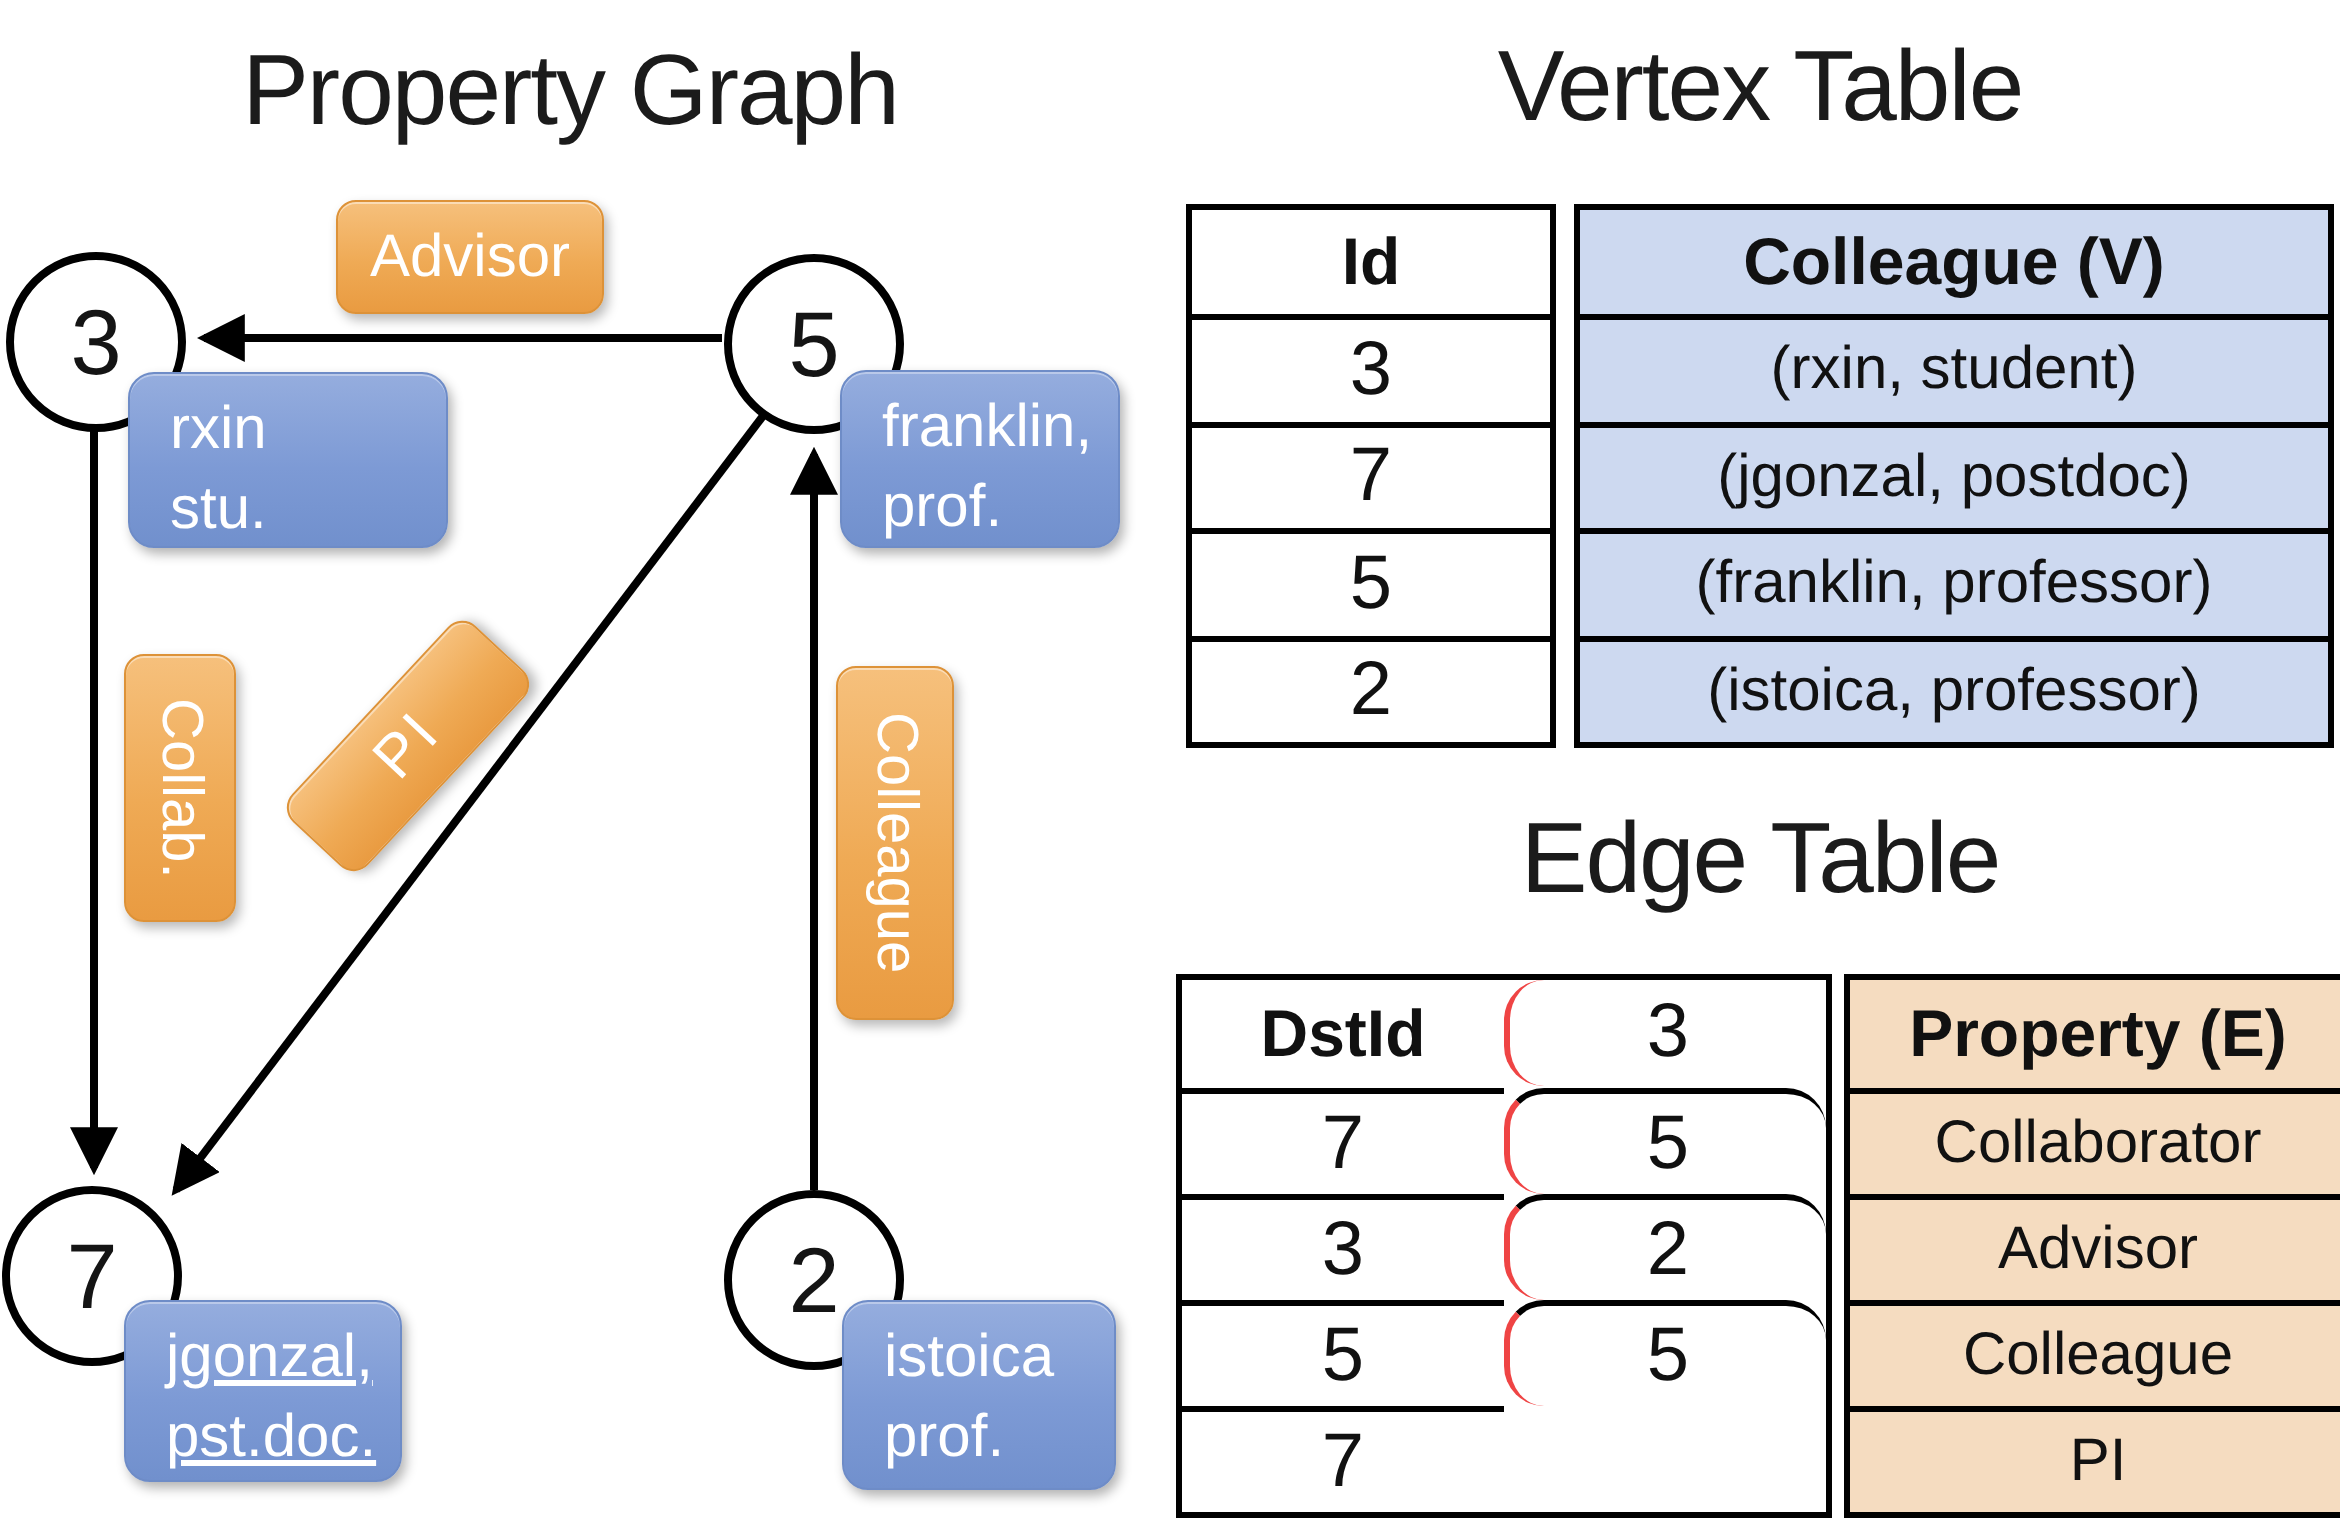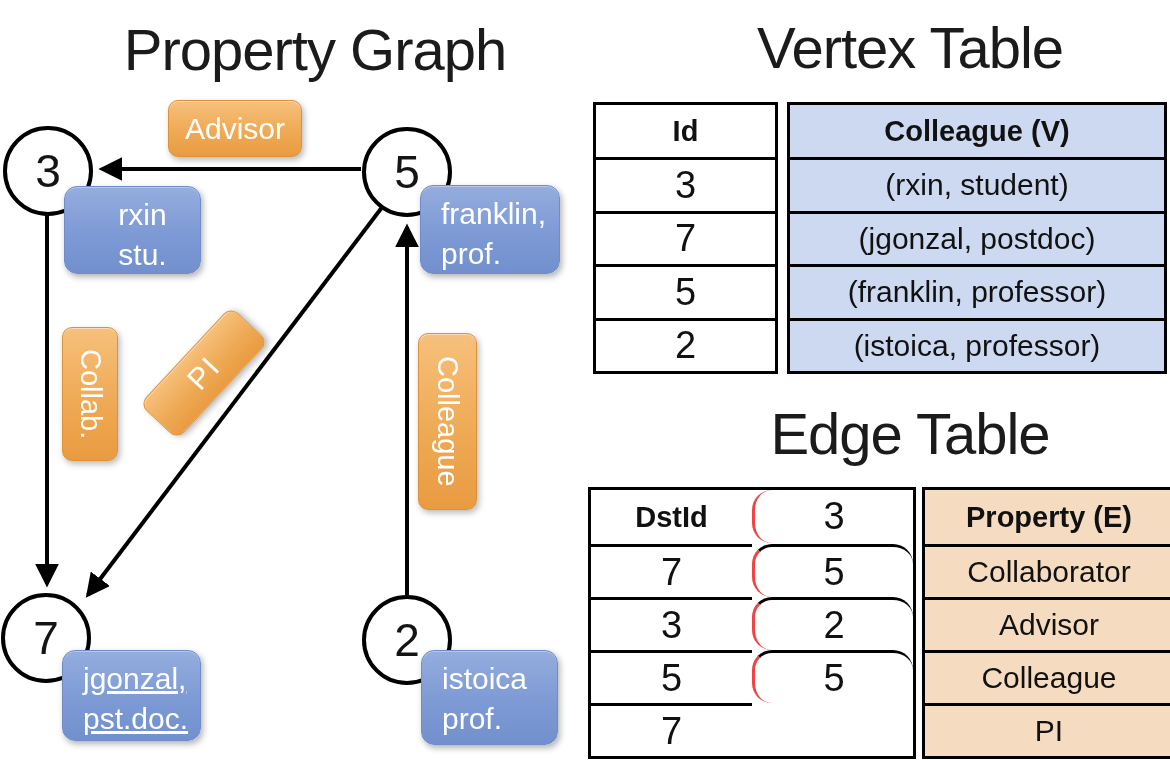--- a/index.html
+++ b/index.html
@@ -2,21 +2,21 @@
 <html><head>
 <meta charset="utf-8">
 <style>
   html,body{margin:0;padding:0;background:#fff;}
   #stage{
     position:relative;width:1170px;height:760px;background:#ffffff;overflow:hidden;
     font-family:"Liberation Sans",sans-serif;
   }
   .title{
     position:absolute;text-align:center;color:#1b1b1b;
-    font-size:58px;font-weight:400;letter-spacing:-1px;white-space:nowrap;margin-left:30px;
+    font-size:50px;font-weight:400;letter-spacing:-1px;white-space:nowrap;
   }
   
   .node{
     position:absolute;width:90px;height:90px;border-radius:50%;
     border:4px solid #000;background:#fff;box-sizing:border-box;
     display:flex;align-items:center;justify-content:center;
     font-size:46px;color:#141414;
   }
   .node-3{left:3px;top:126px;}
   .node-5{left:362px;top:127px;}
@@ -39,35 +39,35 @@
   .elabel-pi{left:137px;top:347px;width:134px;height:52px;transform:rotate(-47deg);letter-spacing:2px;}
   .elabel-colleague{left:418px;top:333px;width:59px;height:177px;}
   
   .vlabel{
     position:absolute;box-sizing:border-box;border-radius:13px;
     background:linear-gradient(180deg,#95adde 0%,#7d9ad5 55%,#7190cd 100%);
     border:1px solid #6e8cc7;
     box-shadow:2px 3px 6px rgba(0,0,0,0.30), inset 0 1px 0 rgba(255,255,255,0.35);
     color:#fff;font-size:30px;line-height:40px;padding:8px 0 0 20px;
   }
-  .vlabel-rxin{left:64px;top:186px;width:137px;height:88px;text-align:center;}
+  .vlabel-rxin{left:64px;top:186px;width:160px;height:88px;}
   .vlabel-franklin{left:420px;top:185px;width:140px;height:89px;}
   .vlabel-jgonzal{left:62px;top:650px;width:139px;height:91px;text-decoration:underline;}
   .vlabel-istoica{left:421px;top:650px;width:137px;height:95px;}
   
   .sub-table{
     position:absolute;box-sizing:border-box;border:3px solid #000;
     display:flex;flex-direction:column;background:#fff;
   }
   .sub-table .cell{
     box-sizing:border-box;display:flex;align-items:center;justify-content:center;
     border-top:3px solid #000;color:#111;
   }
   .sub-table .cell:first-child{border-top:none;}
-  .cell.hdr{font-weight:bold;font-size:29px;}
+  .cell.hdr{font-weight:bold;font-size:33px;}
   .cell.num{font-size:38px;}
   .cell.txt{font-size:30px;}
   .two-col{flex-direction:row;flex-wrap:wrap;}
   .two-col .cell{width:50%;}
   .two-col .cell:nth-child(2n){border-left:3px solid #ef4444;border-radius:20px;}
   .two-col .cell:nth-child(-n+2){border-top:none;}
   
   .vt-id{left:593px;top:102px;width:185px;height:272px;}
   .vt-id .cell{height:52px;flex:0 0 auto;}
   .vt-id .cell:not(.hdr){height:53.5px;}

